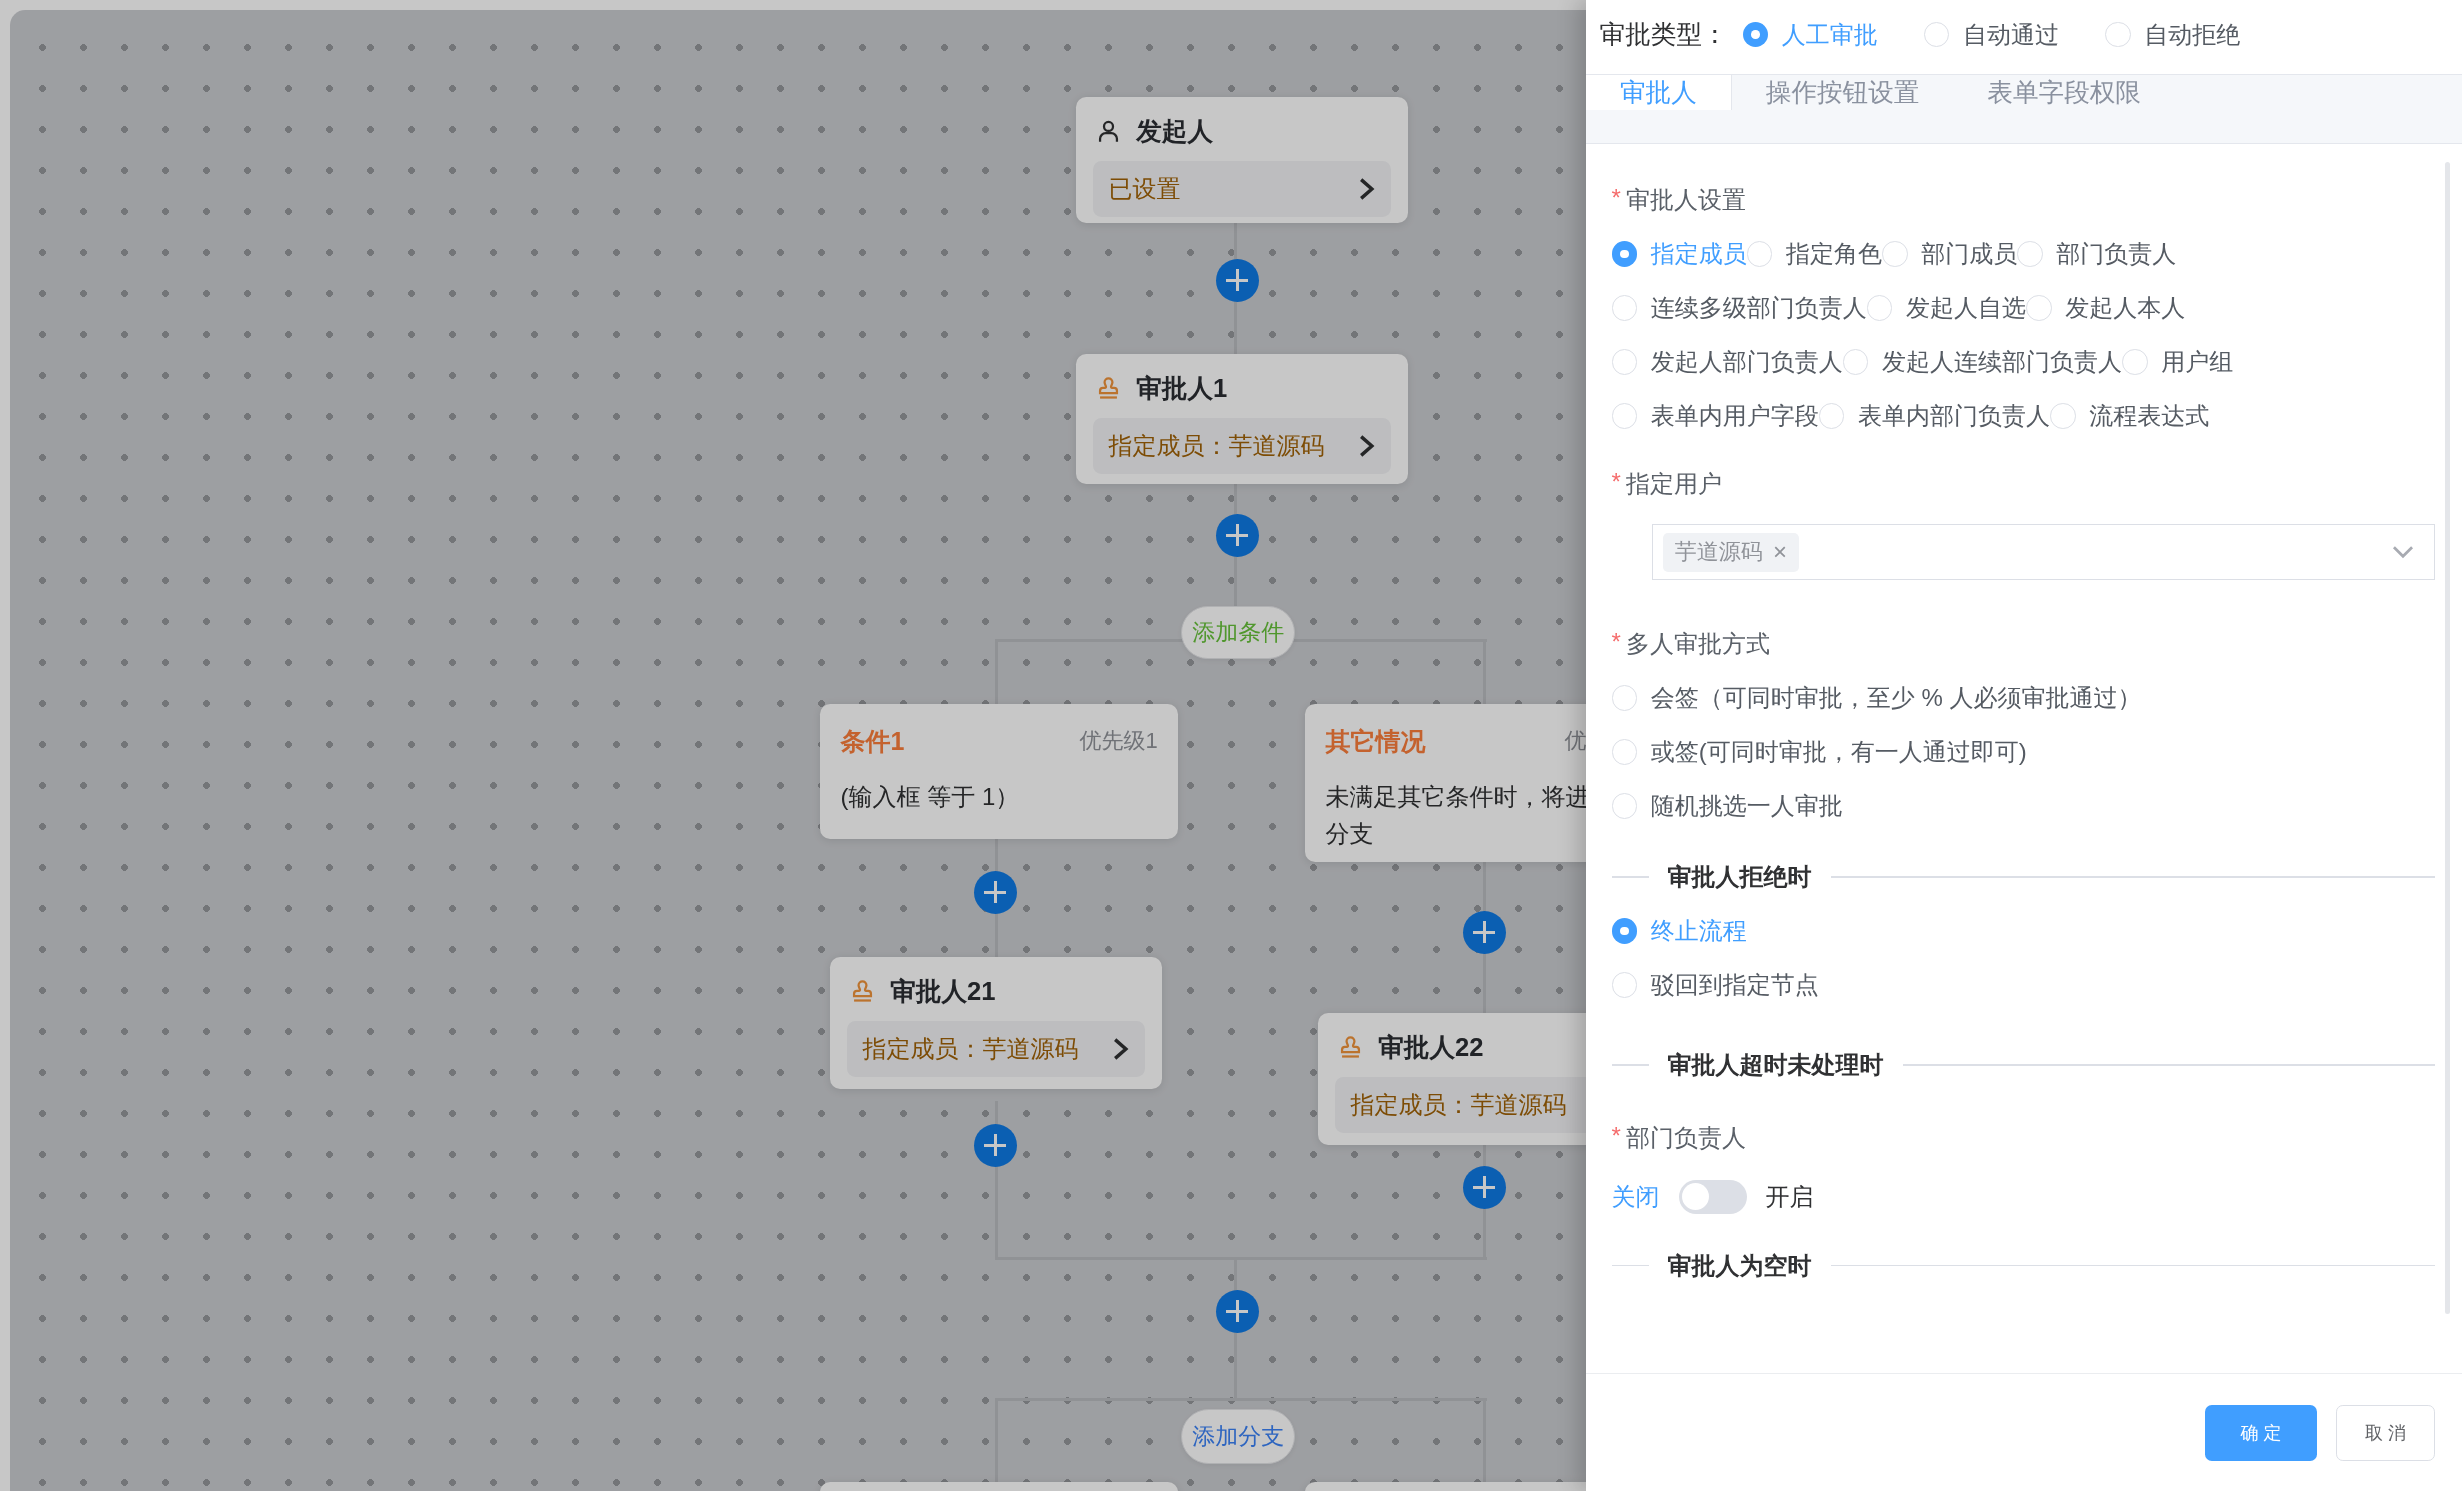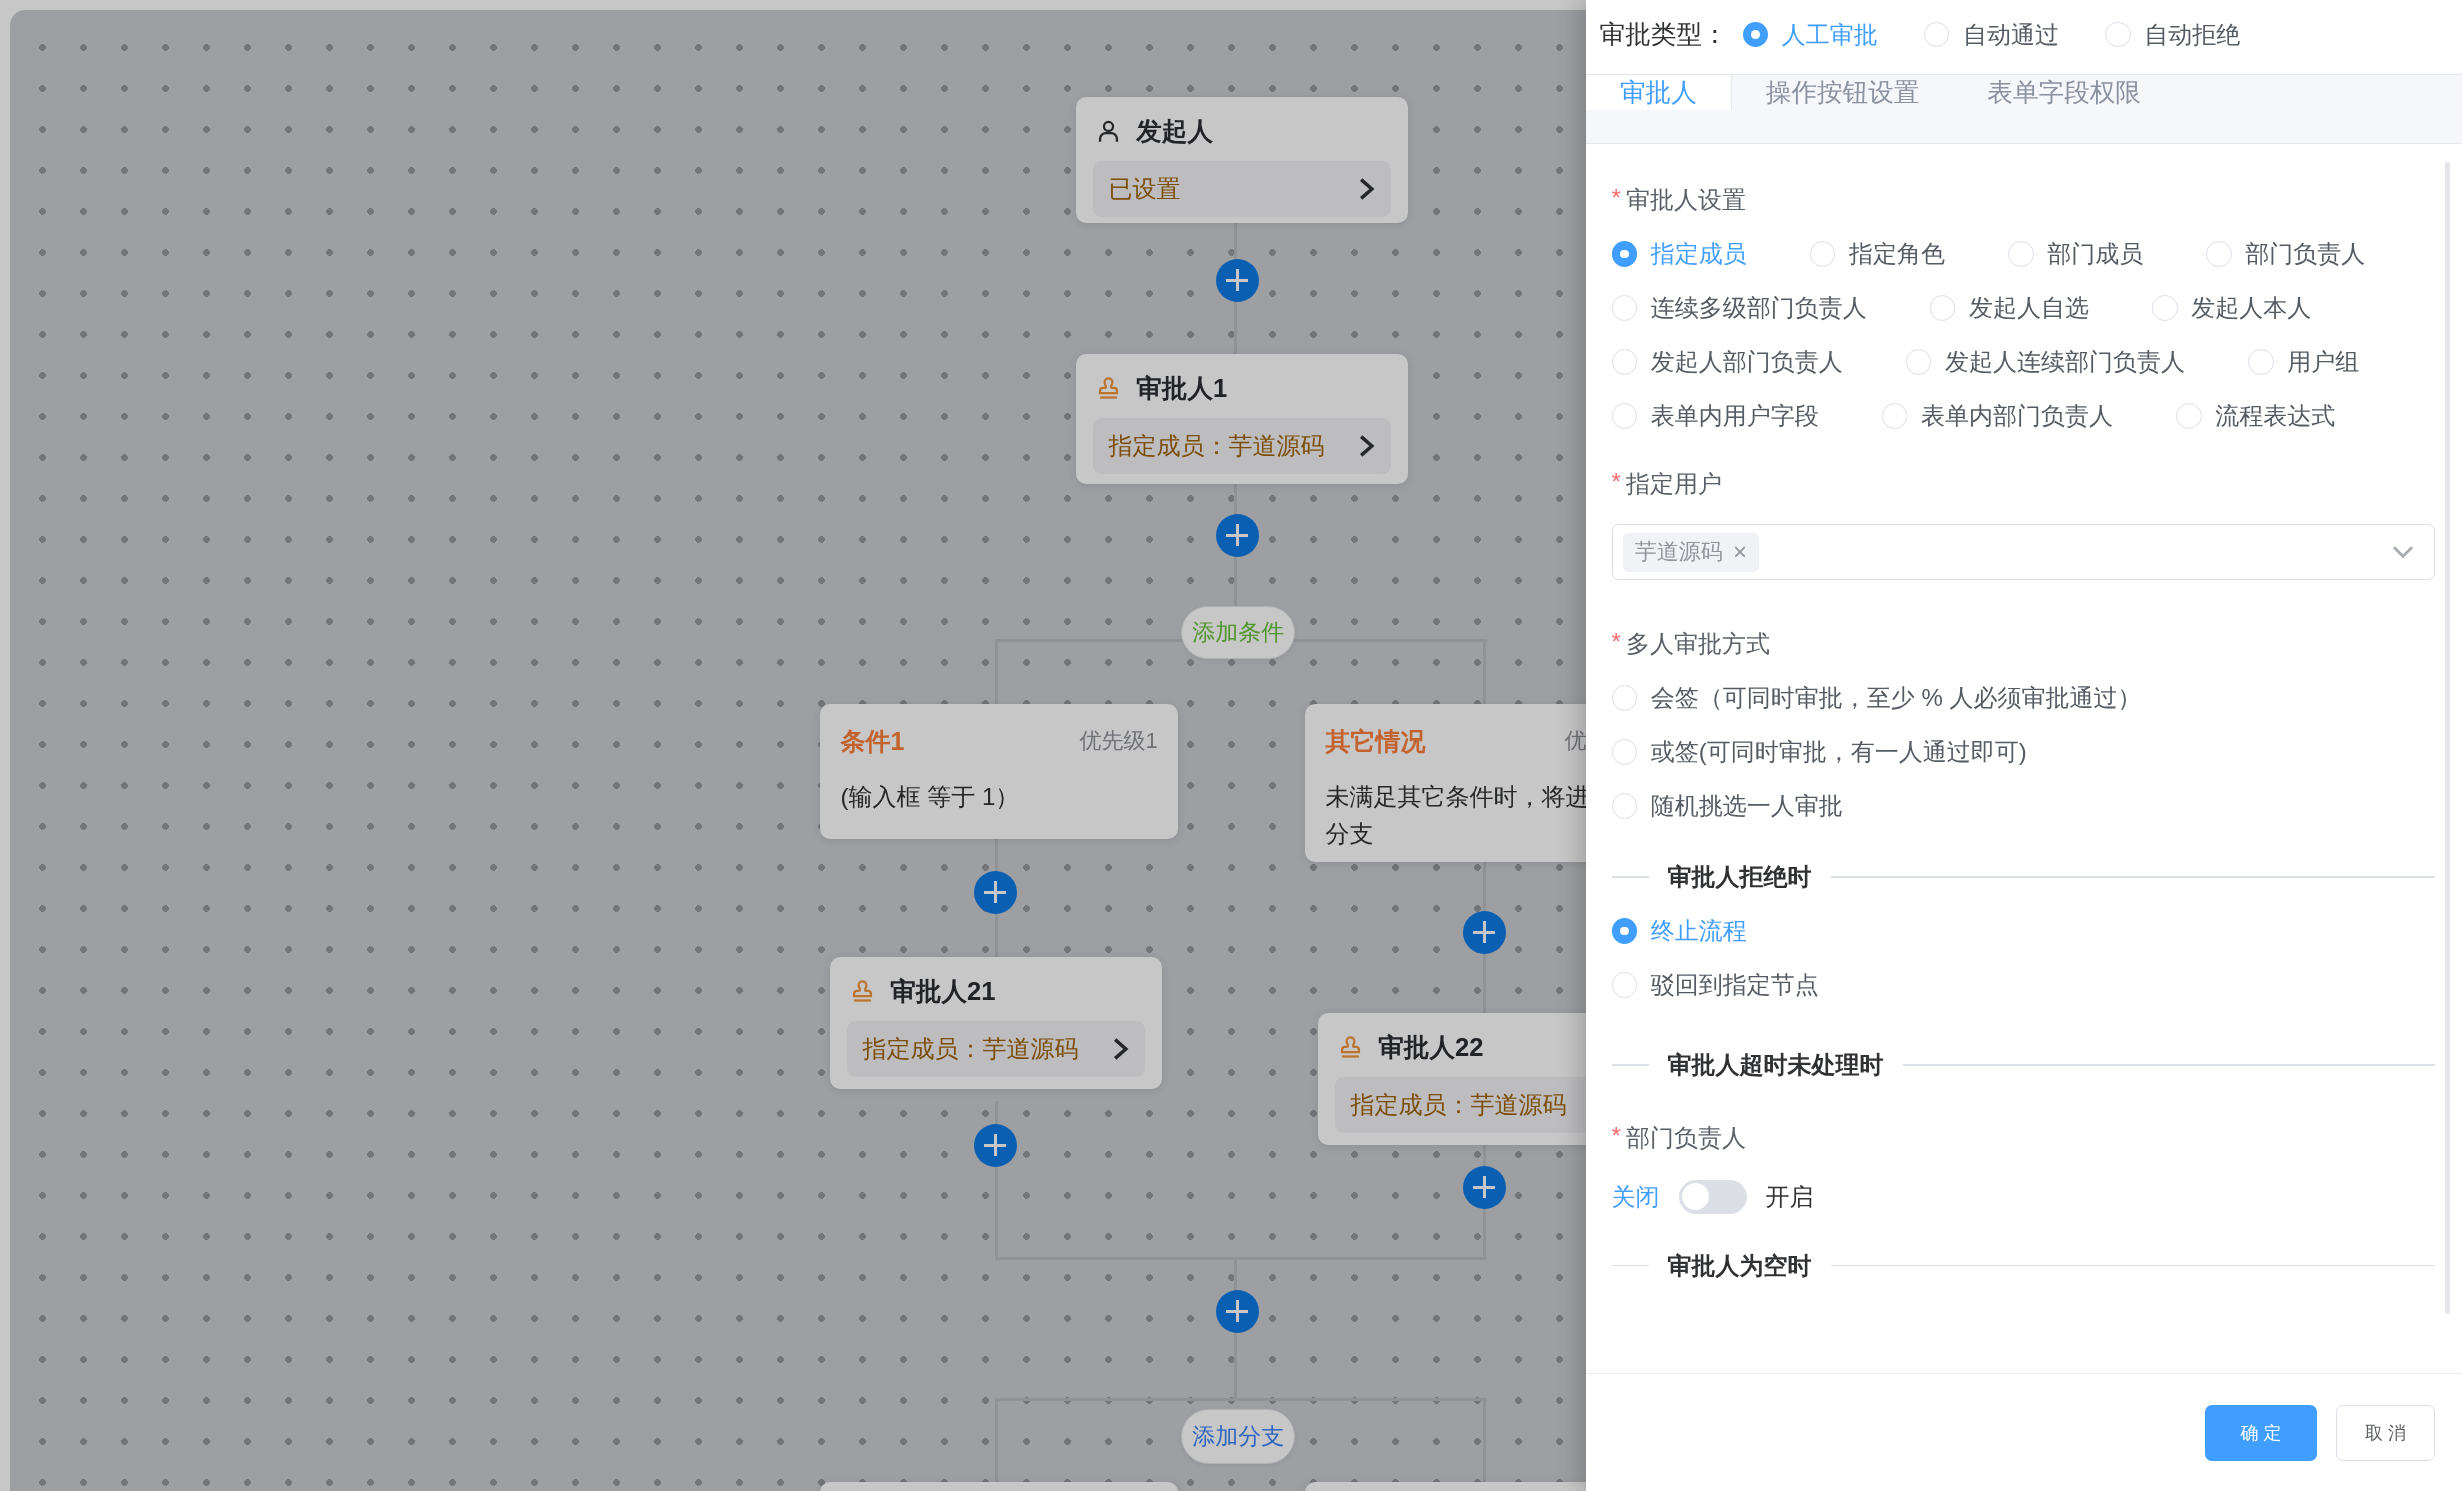--- a/index.html
+++ b/index.html
@@ -52,29 +52,29 @@
   .tabbar { margin-top:22px; height:70px; display:flex; align-items:flex-start;
     background:#f5f7fa; border-top:0.9px solid #e4e7ed; border-bottom:1.7px solid #e4e7ed; }
   .tab { display:flex; align-items:center; padding:0 34px; font-size:25.6px;
     color:#8a919f; cursor:pointer; }
   .tab.active { background:#fff; color:#409eff; border-right:1.7px solid #e4e7ed;
     margin-bottom:-1.7px; }
   .dr-body { position:absolute; left:0; top:147px; width:876px; height:1183px;
     overflow:hidden; padding:37px 27px 0 25.6px; }
   .f-label { display:flex; gap:5.1px; font-size:24px; color:#5a6068; font-weight:500; }
   .ast { color:#f56c6c; }
-  .r-row { display:flex; gap:63px; margin-top:22px; }
+  .r-row { display:flex; margin-top:22px; }
   .stack > .radio { margin-top:22px; }
   .divider { display:flex; align-items:center; margin-top:39px; }
   .divider .seg { height:1.7px; background:#dcdfe6; }
   .divider .seg.l { width:37px; }
   .divider .seg.r { flex:1; }
   .divider .dtitle { margin:0 19px; font-size:24px; font-weight:600; color:#303133; white-space:nowrap; }
-  .selectbox { margin-top:24px; height:56px; border:1.7px solid #dcdfe6; border-radius:7px;
-    display:flex; align-items:center; padding:0 20.4px 0 10.2px; cursor:pointer; }
+  .selectbox { margin-top:24px; height:56px; border:1.7px solid #dcdfe6; border-radius:0;
+    display:flex; align-items:center; padding:0 20.4px 0 10.2px; cursor:pointer;margin-left:40px; }
   .tag { background:#f0f2f5; border-radius:5.1px; height:39px; display:flex;
     align-items:center; gap:10.2px; padding:0 12px; font-size:22px; color:#909399; }
   .tag-x { font-size:24px; color:#909399; cursor:pointer; line-height:1; }
   .caret { margin-left:auto; display:flex; }
   .switch-row { display:flex; align-items:center; gap:19px; margin-top:25.6px; }
   .sw-off { font-size:24px; color:#409eff; }
   .sw-on { font-size:24px; color:#303133; }
   .switch { width:68px; height:34px; border-radius:17px; background:#dcdfe6;
     position:relative; cursor:pointer; }
   .switch::after { content:""; position:absolute; left:3.4px; top:3.4px; width:27px;

